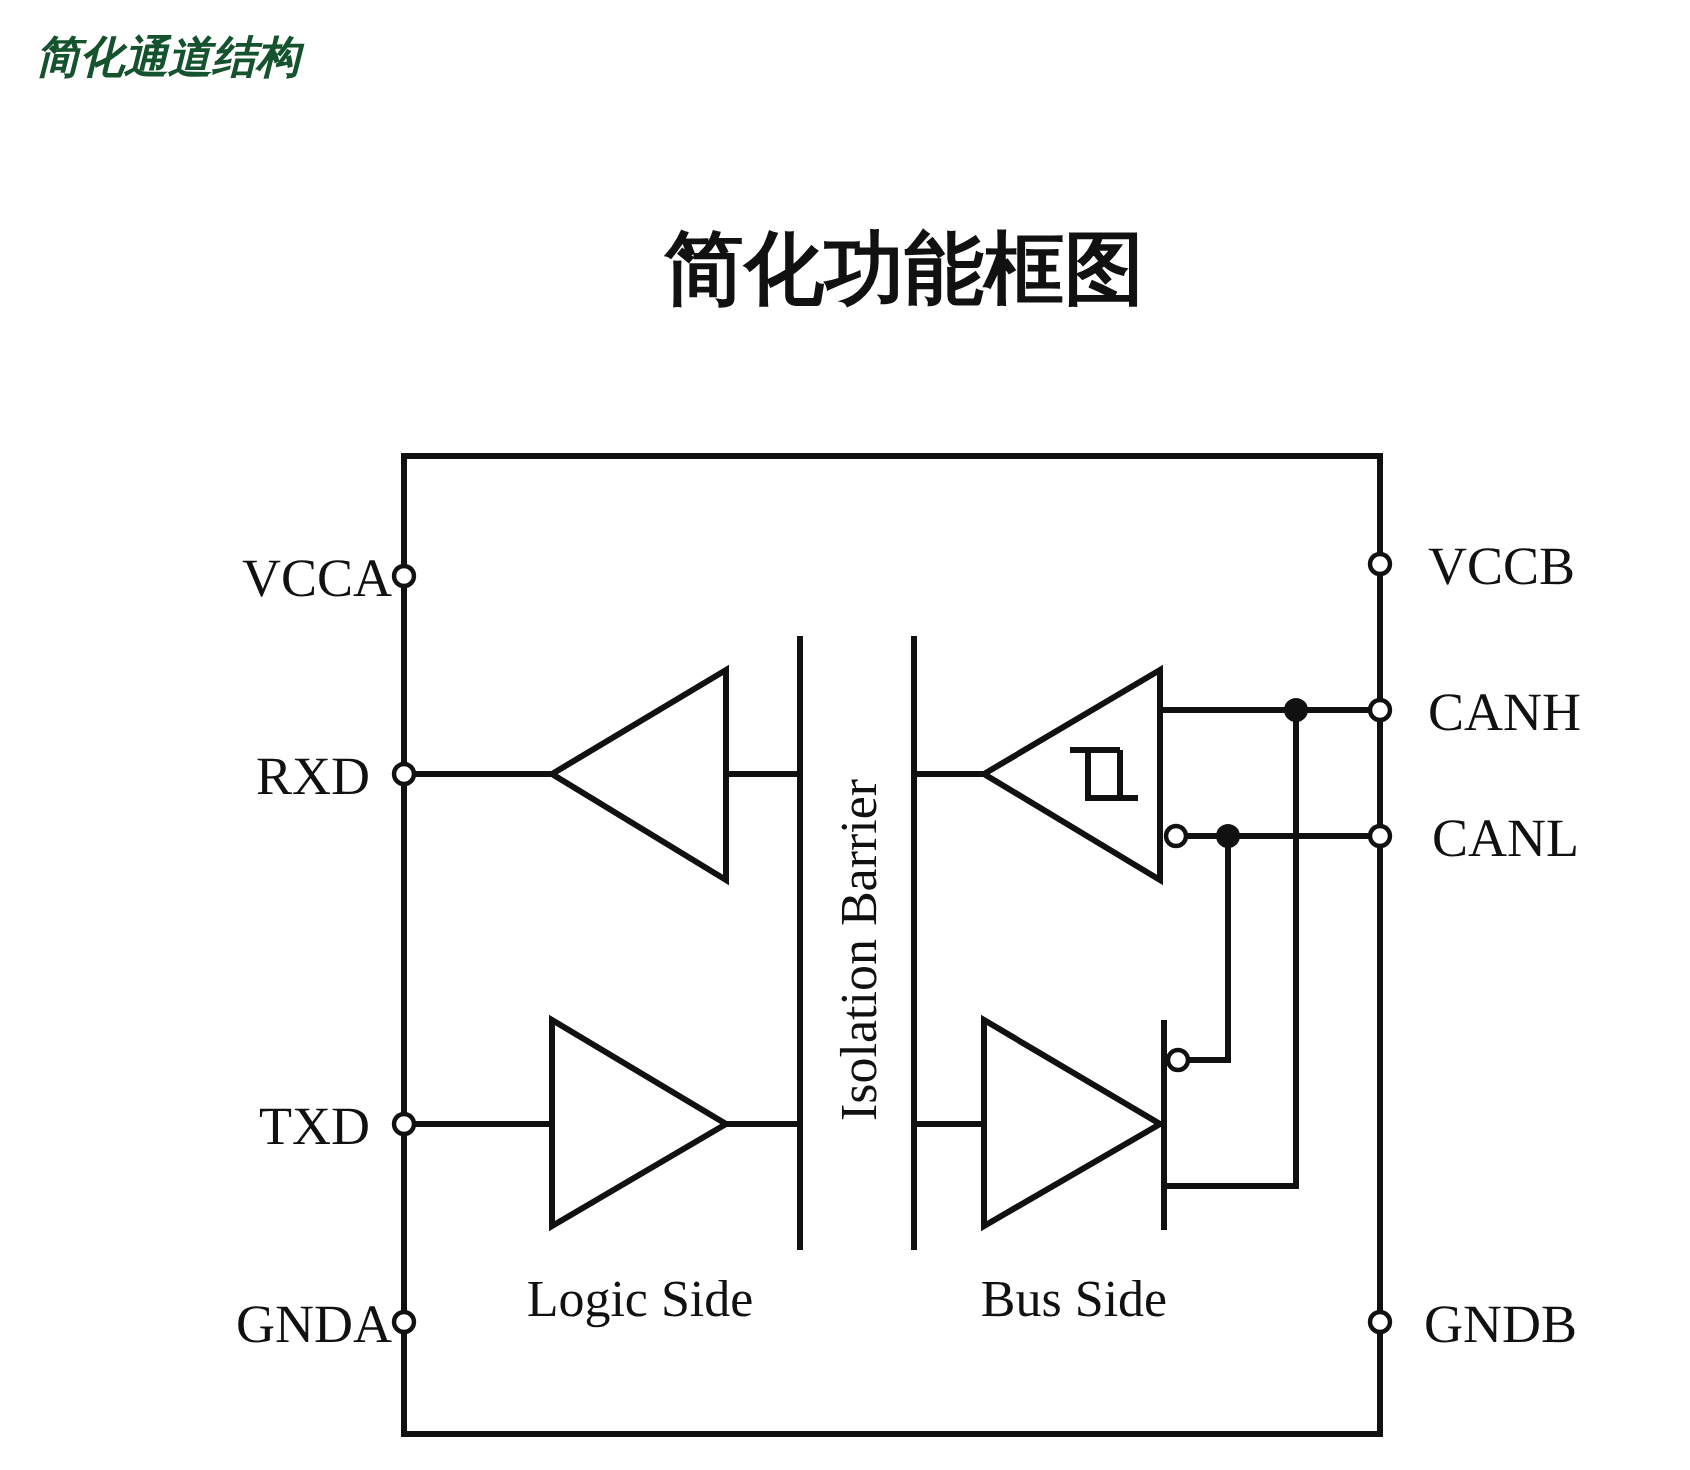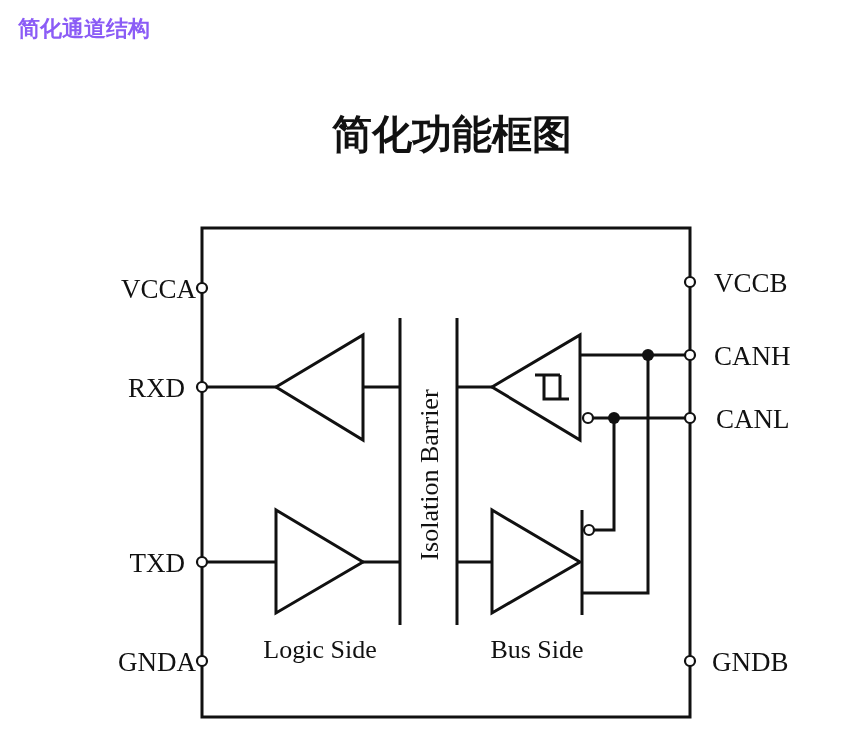--- a/index.html
+++ b/index.html
@@ -13,23 +13,24 @@
       position: relative;
       overflow: hidden;
     }
     .section-heading {
       position: absolute;
       left: 18px;
       top: 14px;
       font-family: "DejaVu Sans", sans-serif;
       font-weight: bold;
       font-size: 22px;
-      color: #8b5cf6;
+      color: #14532d;
       letter-spacing: 0px;
       margin: 0;
+      font-style: italic;
     }
     svg.diagram {
       position: absolute;
       left: 0;
       top: 0;
     }
     .serif {
       font-family: "Liberation Serif", "DejaVu Serif", serif;
       fill: #111111;
     }

